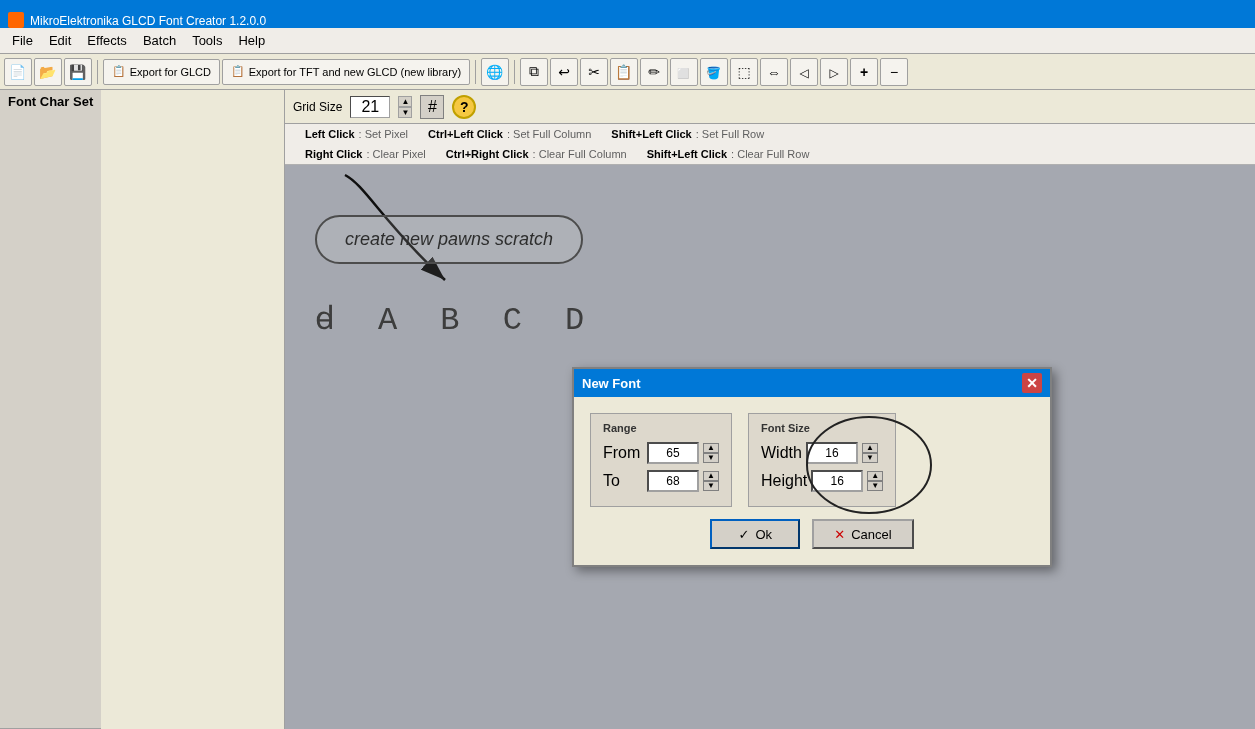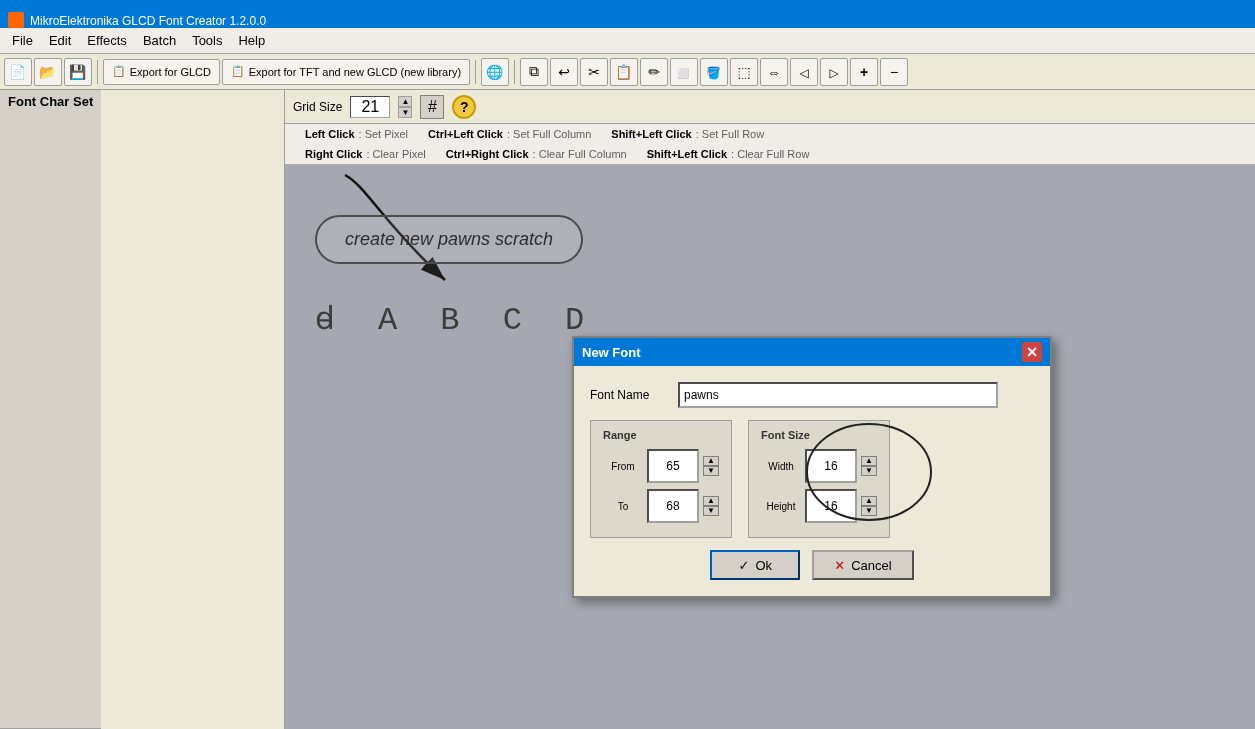--- a/index.html
+++ b/index.html
@@ -145,23 +145,23 @@
     .form-input-wide { width: 320px; }
 
     #dialog-sections { display: flex; gap: 16px; margin-bottom: 12px; }
 
     .dialog-section {
       border: 1px solid #a0a0a0; padding: 8px 12px; background: #ddd8cc;
     }
     .section-title { font-size: 11px; font-weight: bold; margin-bottom: 8px; color: #333; }
 
     .spin-row { display: flex; align-items: center; gap: 4px; margin-bottom: 6px; }
-    .spin-label { font-size: 10px; min-width: 40px; text-align: center; }
+    .spin-label { font-size: 16px; min-width: 40px; }
     .spin-input {
-      width: 52px; height: 34px; border: 2px inset #a0a0a0; text-align: center;
+      width: 52px; height: 22px; border: 2px inset #a0a0a0; text-align: center;
       font-size: 12px; background: white;
     }
     .spin-buttons { display: flex; flex-direction: column; }
     .spin-up, .spin-down {
       width: 16px; height: 10px; border: 1px solid #808080; background: #d4d0c8;
       cursor: pointer; display: flex; align-items: center; justify-content: center;
       font-size: 8px; line-height: 1;
     }
 
     
@@ -353,24 +353,20 @@
       <div id="dialog-overlay">
         <div id="new-font-dialog">
 
           <div id="dialog-titlebar">
             <span class="dialog-title">New Font</span>
             <button id="dialog-close-btn">✕</button>
           </div>
 
           <div id="dialog-body">
 
-            <div class="form-row">
-              <span class="form-label">Font Name</span>
-              <input type="text" class="form-input form-input-wide" value="pawns" style="">
-            </div>
 
             <div id="dialog-sections">
 
               <div class="dialog-section">
                 <div class="section-title">Range</div>
                 <div class="spin-row">
                   <span class="spin-label">From</span>
                   <input type="text" class="spin-input" value="65" style="">
                   <div class="spin-buttons">
                     <div class="spin-up">▲</div>

